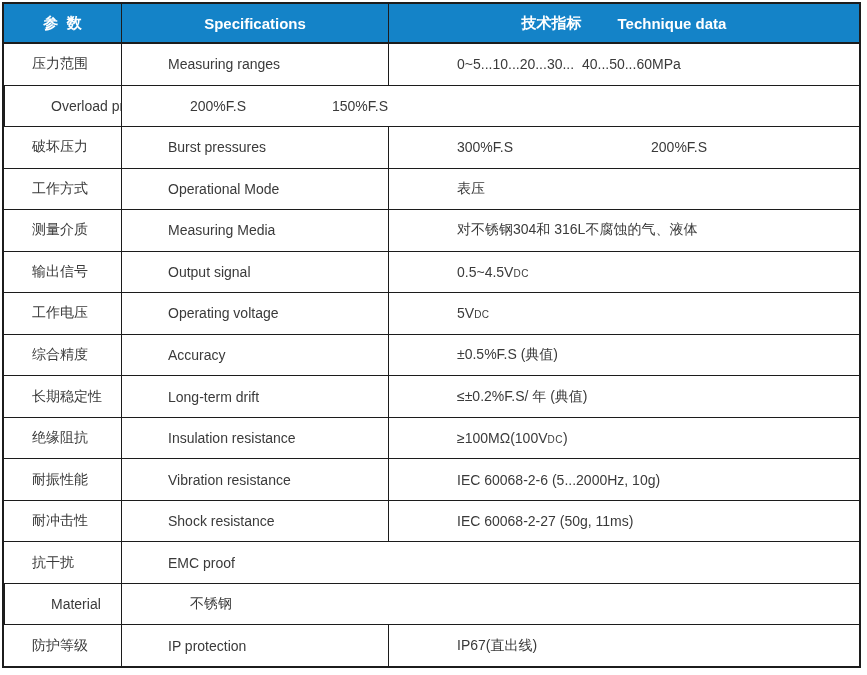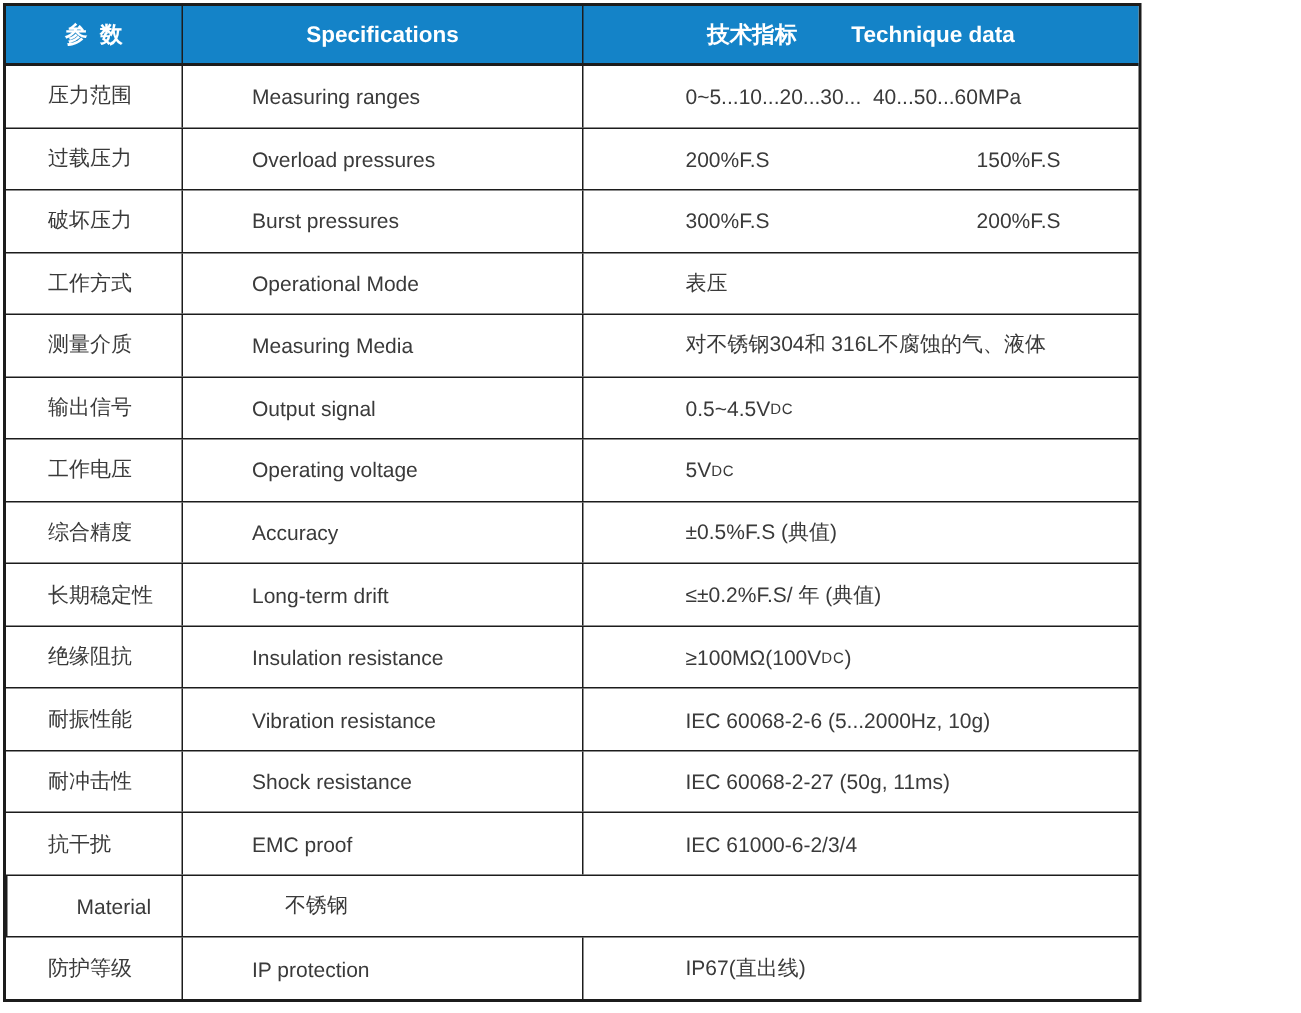--- a/index.html
+++ b/index.html
@@ -7,21 +7,21 @@
     padding: 0;
     width: 867px;
     height: 675px;
     background: #ffffff;
     font-family: "Liberation Sans", "DejaVu Sans", sans-serif;
   }
   .spec-table {
     position: absolute;
     left: 2px;
     top: 2px;
-    width: 759px;
+    width: 859px;
     height: 666px;
     box-sizing: border-box;
     border: 2px solid var(--border-color, #1c1c1c);
     background: #ffffff;
     display: flex;
     flex-direction: column;
   }
   .header-row {
     flex: 0 0 38px;
     display: grid;
@@ -84,21 +84,20 @@
       <span>Technique data</span>
     </div>
   </div>
   <div class="tbody">
       <div class="trow">
         <div class="tcell zh">压力范围</div>
         <div class="tcell en">Measuring ranges</div>
         <div class="tcell val"><span>0~5...10...20...30...  40...50...60MPa</span></div>
       </div>
       <div class="trow">
-        <div class="tcell zh">过载压力</div>
         <div class="tcell en">Overload pressures</div>
         <div class="tcell val"><span>200%F.S</span><span class="vgap" style="width: 138px;"></span><span>150%F.S</span></div>
       </div>
       <div class="trow">
         <div class="tcell zh">破坏压力</div>
         <div class="tcell en">Burst pressures</div>
         <div class="tcell val"><span>300%F.S</span><span class="vgap" style="width: 138px;"></span><span>200%F.S</span></div>
       </div>
       <div class="trow">
         <div class="tcell zh">工作方式</div>
@@ -141,21 +140,20 @@
         <div class="tcell val"><span>IEC 60068-2-6 (5...2000Hz, 10g)</span></div>
       </div>
       <div class="trow">
         <div class="tcell zh">耐冲击性</div>
         <div class="tcell en">Shock resistance</div>
         <div class="tcell val"><span>IEC 60068-2-27 (50g, 11ms)</span></div>
       </div>
       <div class="trow">
         <div class="tcell zh">抗干扰</div>
         <div class="tcell en">EMC proof</div>
-        <div class="tcell val"><span>IEC 61000-6-2/3/4</span></div>
       </div>
       <div class="trow">
         <div class="tcell en">Material</div>
         <div class="tcell val"><span>不锈钢</span></div>
       </div>
       <div class="trow">
         <div class="tcell zh">防护等级</div>
         <div class="tcell en">IP protection</div>
         <div class="tcell val"><span>IP67(直出线)</span></div>
       </div>

